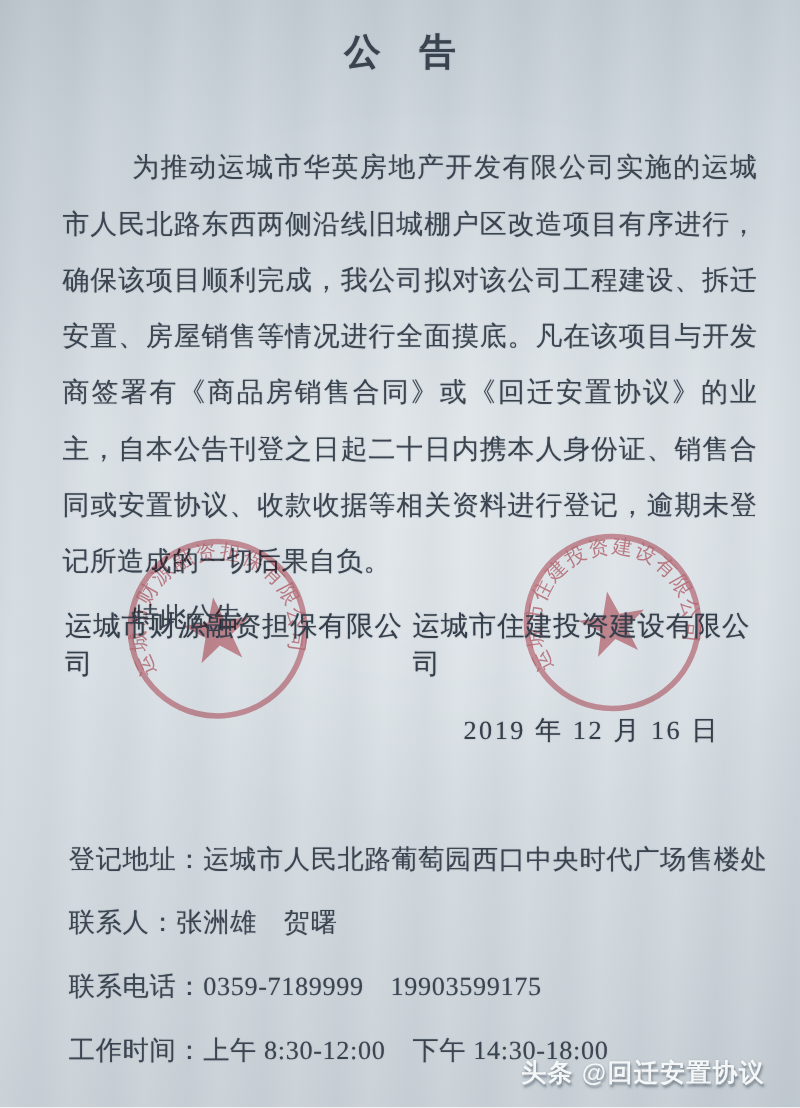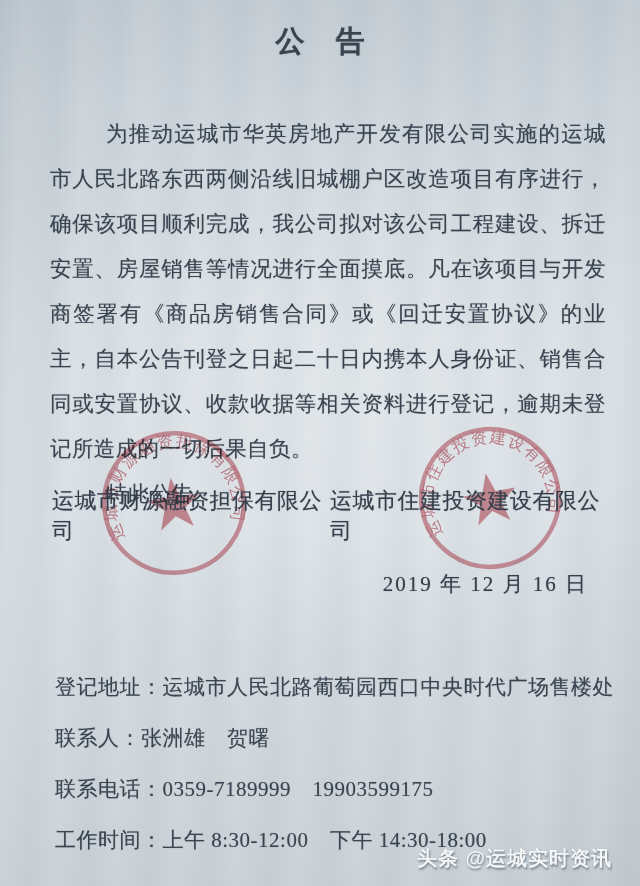--- a/index.html
+++ b/index.html
@@ -33,21 +33,21 @@
   }
   .body-block p{margin:0;text-indent:2.6em;}
   .closing{margin:0;text-indent:2.6em;}
   .signatories{
     position:absolute;top:486px;left:52px;width:556px;
     display:flex;justify-content:space-between;
     font-size:22px;letter-spacing:.5px;z-index:3;
     text-shadow:0 0 1px rgba(53,63,75,.5);
   }
   .date-line{
-    position:absolute;top:570px;right:52px;
+    position:absolute;top:570px;right:64px;
     font-size:21px;letter-spacing:2px;z-index:3;
     text-shadow:0 0 1px rgba(53,63,75,.5);
   }
   .contact{
     position:absolute;top:662px;left:55px;width:560px;
     font-size:21px;letter-spacing:.5px;
     text-shadow:0 0 1px rgba(53,63,75,.45);
   }
   .contact .line{height:51px;line-height:51px;white-space:nowrap;}
   .stamp{
@@ -108,15 +108,15 @@
       <span>联系人：</span><span>张洲雄　贺曙</span>
     </div>
     <div class="line">
       <span>联系电话：</span><span>0359-7189999　19903599175</span>
     </div>
     <div class="line">
       <span>工作时间：</span><span>上午 8:30-12:00　下午 14:30-18:00</span>
     </div>
   </div>
 
-  <div class="watermark">头条 @运城实时资讯</div>
+  <div class="watermark">头条 @回迁安置协议</div>
 
 </div>
 
 </body></html>

